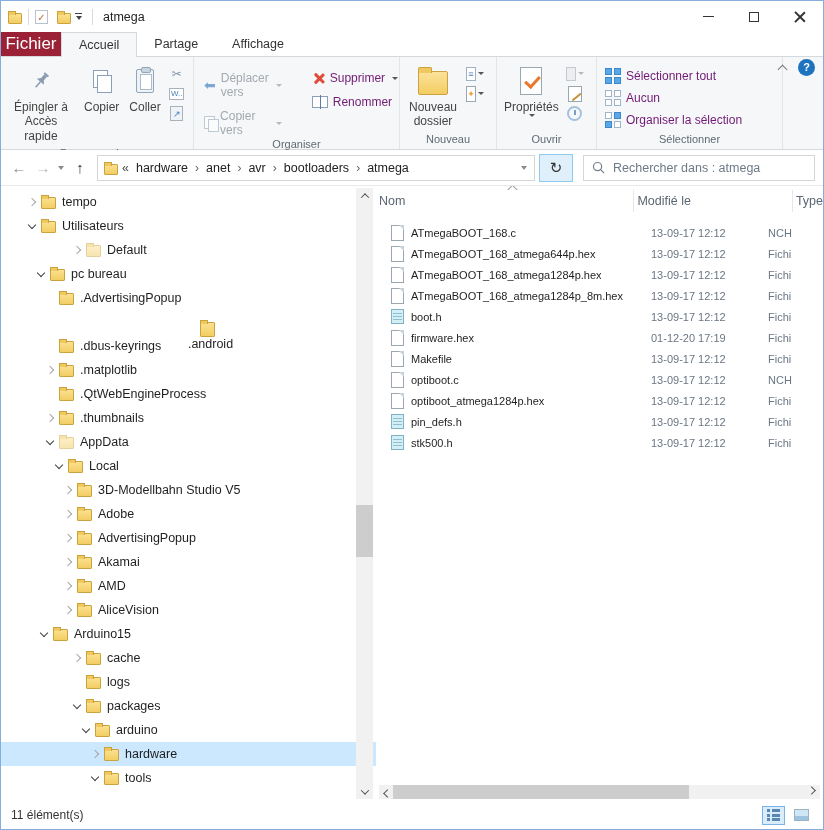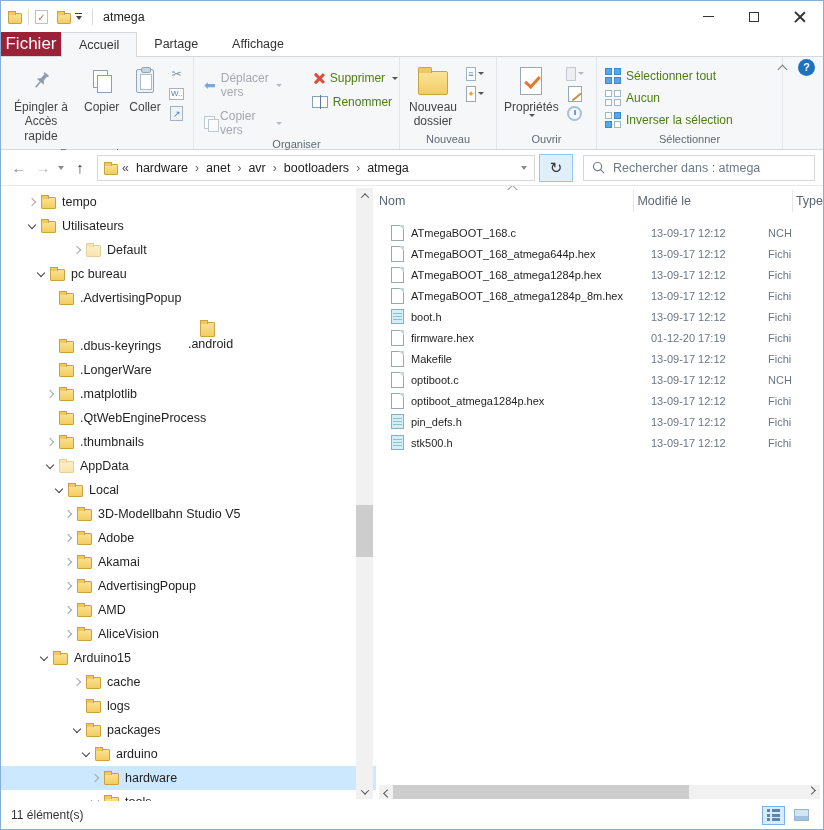--- a/index.html
+++ b/index.html
@@ -36,21 +36,21 @@
 
   
   .ribbon { height:93px; background:#f6f7f8; border-bottom:1px solid #d5d9dc; display:flex; flex:0 0 auto; }
   .rgroup { display:flex; flex-direction:column; border-right:1px solid #e3e5e8; }
   .rgroup-content { flex:1; display:flex; align-items:flex-start; padding:4px 2px 0 2px; }
   .rgroup-label { text-align:center; font-size:11px; color:#5f6a75; padding:1px 0 4px; }
   .bigbtn { display:flex; flex-direction:column; align-items:center; padding:3px 5px; font-size:12px; color:#444; text-align:center; line-height:1.2; }
   .bigicon { height:34px; display:flex; align-items:center; justify-content:center; margin-bottom:2px; }
   .smallstack { display:flex; flex-direction:column; gap:3px; padding:4px 2px; }
   .sicon { width:18px; height:17px; display:flex; align-items:center; justify-content:center; font-size:12px; color:#7d8fa3; }
-  .menurow { display:flex; align-items:center; gap:5px; font-size:12px; color:#4d7c0f; }
+  .menurow { display:flex; align-items:center; gap:5px; font-size:12px; color:#701a75; }
   .menurow.disabled { color:#a3a9b0; }
   .caret-s { width:0; height:0; border-left:3px solid transparent; border-right:3px solid transparent; border-top:3.5px solid #555; margin-left:2px; }
   .menurow.disabled .caret-s { border-top-color:#b4bac0; }
   .orgcol { display:flex; flex-direction:column; gap:10px; padding:10px 8px 0 8px; }
   .selcol { display:flex; flex-direction:column; gap:6px; padding:7px 6px 0 6px; }
   
   .i-pin { width:22px; height:24px; }
   .i-doc2 { position:relative; width:18px; height:22px; }
   .i-doc2::before,.i-doc2::after { content:''; position:absolute; width:13px; height:16px; background:#fff; border:1px solid #8aa0b8; }
   .i-doc2::before { left:0; top:0; } .i-doc2::after { left:4px; top:5px; }
@@ -326,21 +326,21 @@
               </span>
             <span>Aucun</span>
           </div>
           <div class="menurow">
             <span class="gridicon">
                 <span class="c"></span>
                 <span class="c f"></span>
                 <span class="c f"></span>
                 <span class="c"></span>
               </span>
-            <span>Inverser la sélection</span>
+            <span>Organiser la sélection</span>
           </div>
         </div>
       </div>
       <div class="rgroup-label">Sélectionner</div>
     </div>
     <div style="flex:1"></div>
   </div>
 
   <div class="addressbar">
     <span class="navbtn">←</span>
@@ -407,25 +407,20 @@
     <span class="exp"></span>
     <span class="folder"></span>
     <span class="tlabel">.android</span>
   </div>
           <div class="tree-row" style="padding-left: 44px;">
     <span class="exp"></span>
     <span class="folder"></span>
     <span class="tlabel">.dbus-keyrings</span>
   </div>
           <div class="tree-row" style="padding-left: 44px;">
-    <span class="exp"></span>
-    <span class="folder"></span>
-    <span class="tlabel">.LongerWare</span>
-  </div>
-          <div class="tree-row" style="padding-left: 44px;">
     <span class="exp collapsed"></span>
     <span class="folder"></span>
     <span class="tlabel">.matplotlib</span>
   </div>
           <div class="tree-row" style="padding-left: 44px;">
     <span class="exp"></span>
     <span class="folder"></span>
     <span class="tlabel">.QtWebEngineProcess</span>
   </div>
           <div class="tree-row" style="padding-left: 44px;">
@@ -449,26 +444,26 @@
     <span class="tlabel">3D-Modellbahn Studio V5</span>
   </div>
           <div class="tree-row" style="padding-left: 62px;">
     <span class="exp collapsed"></span>
     <span class="folder"></span>
     <span class="tlabel">Adobe</span>
   </div>
           <div class="tree-row" style="padding-left: 62px;">
     <span class="exp collapsed"></span>
     <span class="folder"></span>
+    <span class="tlabel">AdvertisingPopup</span>
+  </div>
+          <div class="tree-row" style="padding-left: 62px;">
+    <span class="exp collapsed"></span>
+    <span class="folder"></span>
     <span class="tlabel">Akamai</span>
-  </div>
-          <div class="tree-row" style="padding-left: 62px;">
-    <span class="exp collapsed"></span>
-    <span class="folder"></span>
-    <span class="tlabel">AdvertisingPopup</span>
   </div>
           <div class="tree-row" style="padding-left: 62px;">
     <span class="exp collapsed"></span>
     <span class="folder"></span>
     <span class="tlabel">AMD</span>
   </div>
           <div class="tree-row" style="padding-left: 62px;">
     <span class="exp collapsed"></span>
     <span class="folder"></span>
     <span class="tlabel">AliceVision</span>

